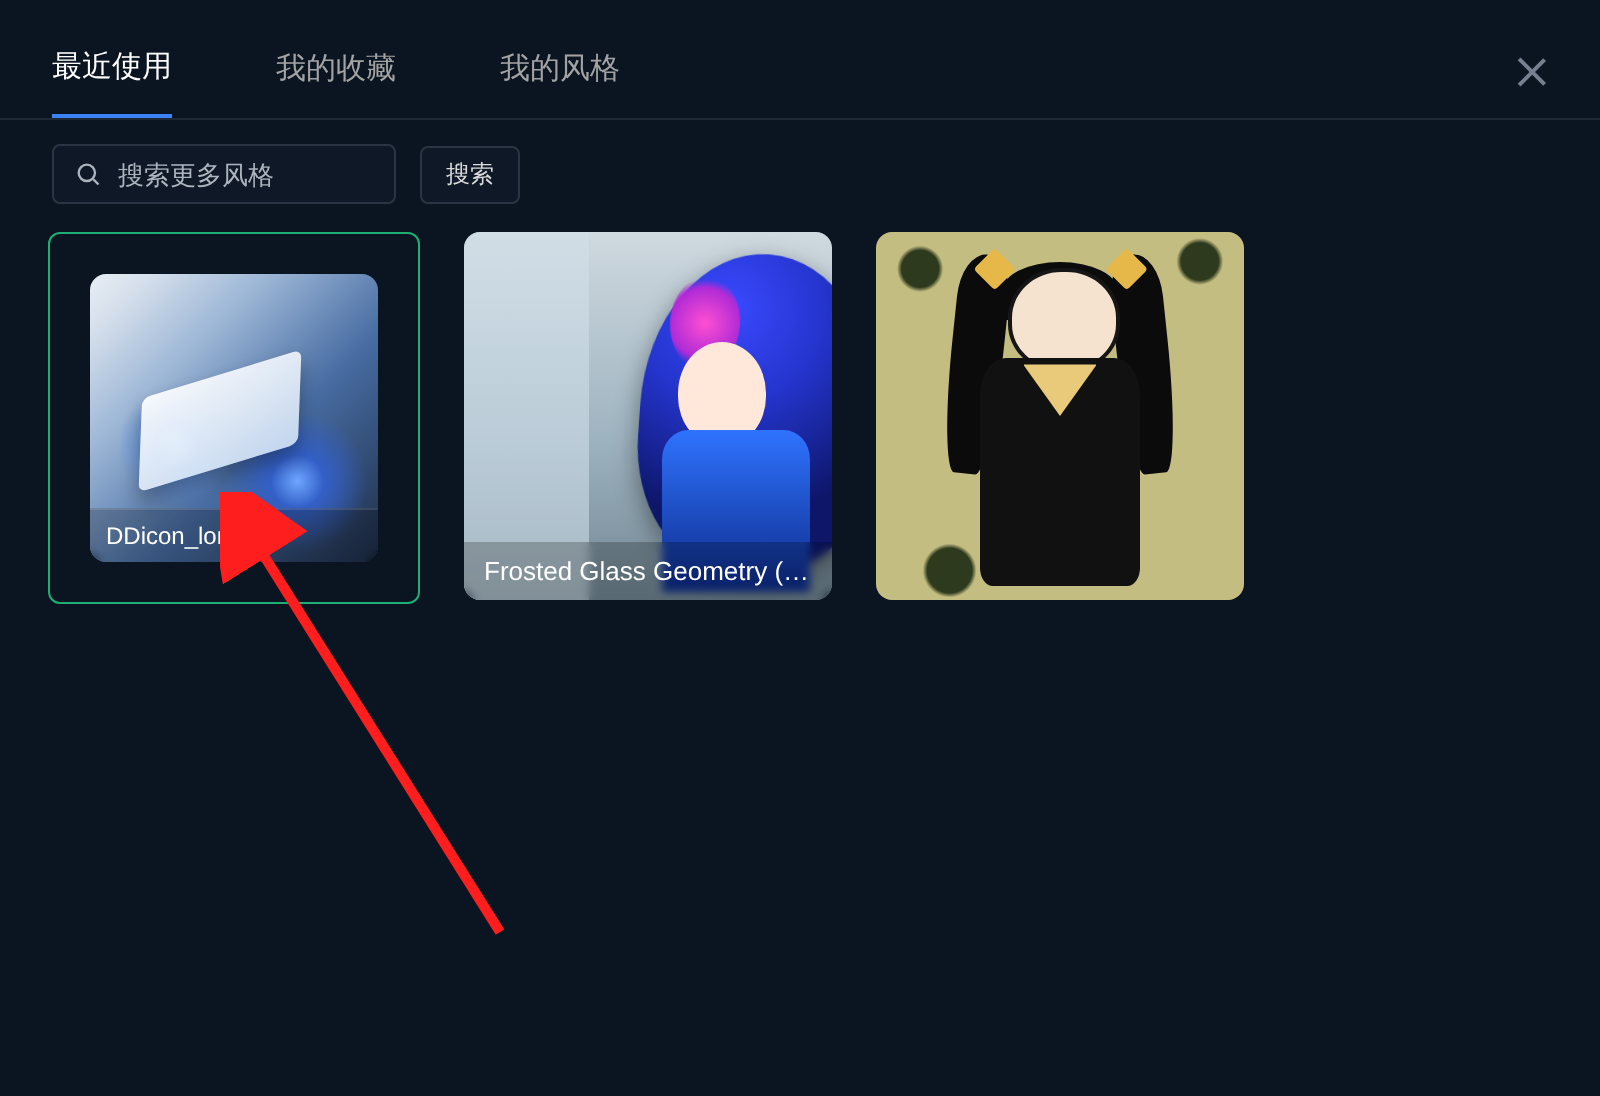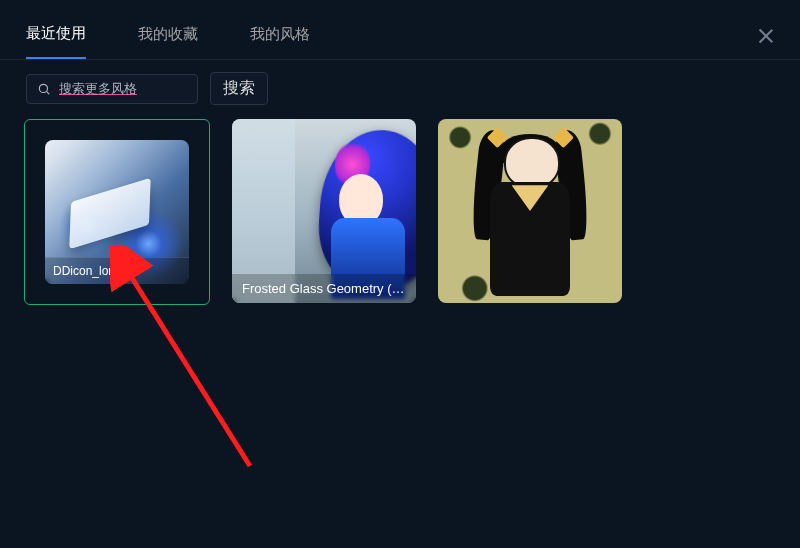--- a/index.html
+++ b/index.html
@@ -13,24 +13,24 @@
   .tab-sep{height:1px;background:#1d2633;margin:0;}
   .close{position:absolute;top:28px;right:26px;width:16px;height:16px;cursor:pointer;color:#9aa3af;}
   .close::before,.close::after{content:"";position:absolute;left:7px;top:-1px;width:1.5px;height:18px;background:#778091;}
   .close::before{transform:rotate(45deg);} .close::after{transform:rotate(-45deg);}
 
   
   .search-row{display:flex;align-items:center;gap:12px;padding:12px 26px 0 26px;}
   .search-box{display:flex;align-items:center;gap:6px;background:#0e1826;border:1px solid #2a3442;
     border-radius:4px;padding:4px 10px;width:150px;height:20px;}
   .search-box svg{flex:0 0 auto;}
-  .search-box input{background:transparent;border:0;outline:0;color:#ec4899;font-size:13px;width:100%;text-decoration:underline;}
+  .search-box input{background:transparent;border:0;outline:0;color:#ec4899;font-size:13px;width:100%;}
   .search-box input::placeholder{color:#aeb4bf;}
   .btn-search{background:#0e1826;border:1px solid #2a3442;border-radius:4px;
-    padding:5px 12px;font-size:16px;color:#d9d9d9;cursor:pointer;}
+    padding:5px 12px;font-size:12px;color:#d9d9d9;cursor:pointer;}
 
   
   .grid{display:flex;gap:22px;padding:14px 24px;}
   .card{position:relative;width:184px;height:184px;border-radius:8px;overflow:hidden;
     background:#0e1624;cursor:pointer;flex:0 0 auto;}
   .slot{position:relative;width:184px;height:184px;border:1px solid #1cae72;border-radius:6px;
     display:flex;align-items:center;justify-content:center;flex:0 0 auto;background:#0b1421;}
   .slot .inner{width:144px;height:144px;border-radius:8px;overflow:hidden;position:relative;background:#0e1624;cursor:pointer;}
   .label-strip{position:absolute;left:0;right:0;bottom:0;background:rgba(0,0,0,.22);
     color:#fff;font-size:13px;padding:7px 10px;backdrop-filter:blur(2px);

